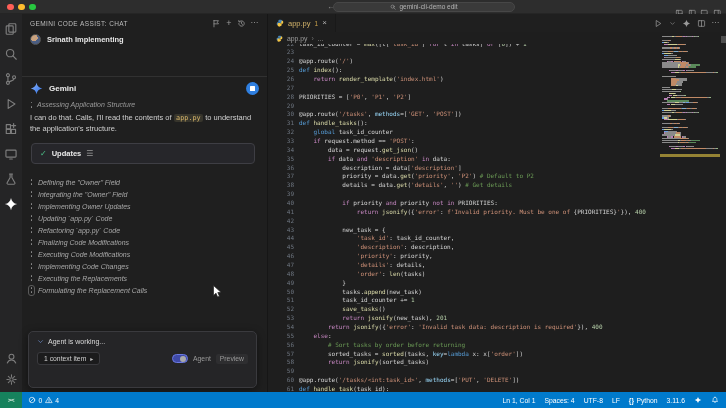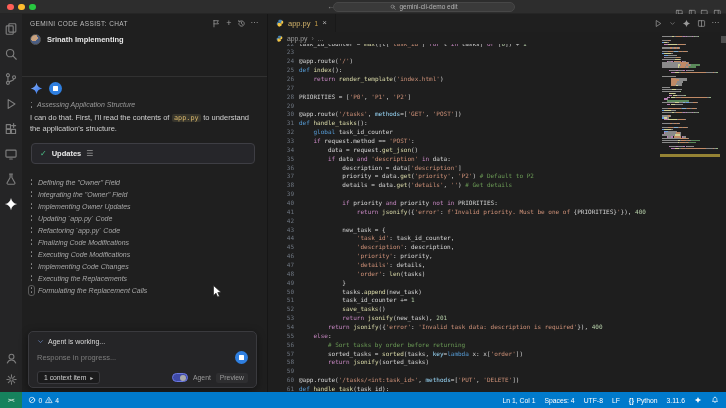--- a/index.html
+++ b/index.html
@@ -276,31 +276,32 @@
         <svg viewBox="0 0 16 16" width="13" height="13">
           <defs>
               <linearGradient id="gg" x1="0" y1="0" x2="1" y2="1">
             <stop offset="0" stop-color="#8ab4ff"></stop>
                 <stop offset="1" stop-color="#2f6fe0"></stop>
           </linearGradient>
             </defs>
           <path d="M8 1 C8.7 4.9 11.1 7.3 15 8 C11.1 8.7 8.7 11.1 8 15 C7.3 11.1 4.9 8.7 1 8 C4.9 7.3 7.3 4.9 8 1 Z" fill="url(#gg)" stroke="none"></path>
         </svg>
       </span>
+      <span class="gem-name">Gemini</span>
       <span class="stop-btn">
           <span class="sq"></span>
         </span>
     </div>
 
     <div class="gem-status">
       <span class="dots-ic"></span>
       <span>Assessing Application Structure</span>
     </div>
 
-    <div class="gem-para"><span>I can do that. First, I'll read the contents of </span><span class="code-chip">app.py</span><span> to understand the application's structure.</span></div>
+    <div class="gem-para"><span>I can do that. Calls, I'll read the contents of </span><span class="code-chip">app.py</span><span> to understand the application's structure.</span></div>
 
     <div class="tool-card">
       <span class="check">✓</span>
       <span class="tool-title">Updates</span>
       <span class="tool-menu">☰</span>
     </div>
 
     <div class="steps">
         <div class="step">
           <span class="dots-ic"></span>
@@ -345,26 +346,20 @@
       </div>
 
     <div class="composer">
       <div class="comp-status">
         <span class="icon comp-chevron">
             <svg viewBox="0 0 16 16" width="7" height="7">
               <path d="M3.5 6 L8 10.5 L12.5 6"></path>
             </svg>
           </span>
         <span>Agent is working...</span>
-      </div>
-      <div class="comp-input">
-        <span class="comp-placeholder">Response in progress...</span>
-        <span class="stop-btn">
-            <span class="sq"></span>
-          </span>
       </div>
       <div class="comp-bottom">
         <span class="ctx-btn">
           <span>1 context item</span>
           <span class="ctx-arrow">▸</span>
         </span>
         <span class="comp-right">
           <span class="toggle">
               <span class="knob"></span>
             </span>

